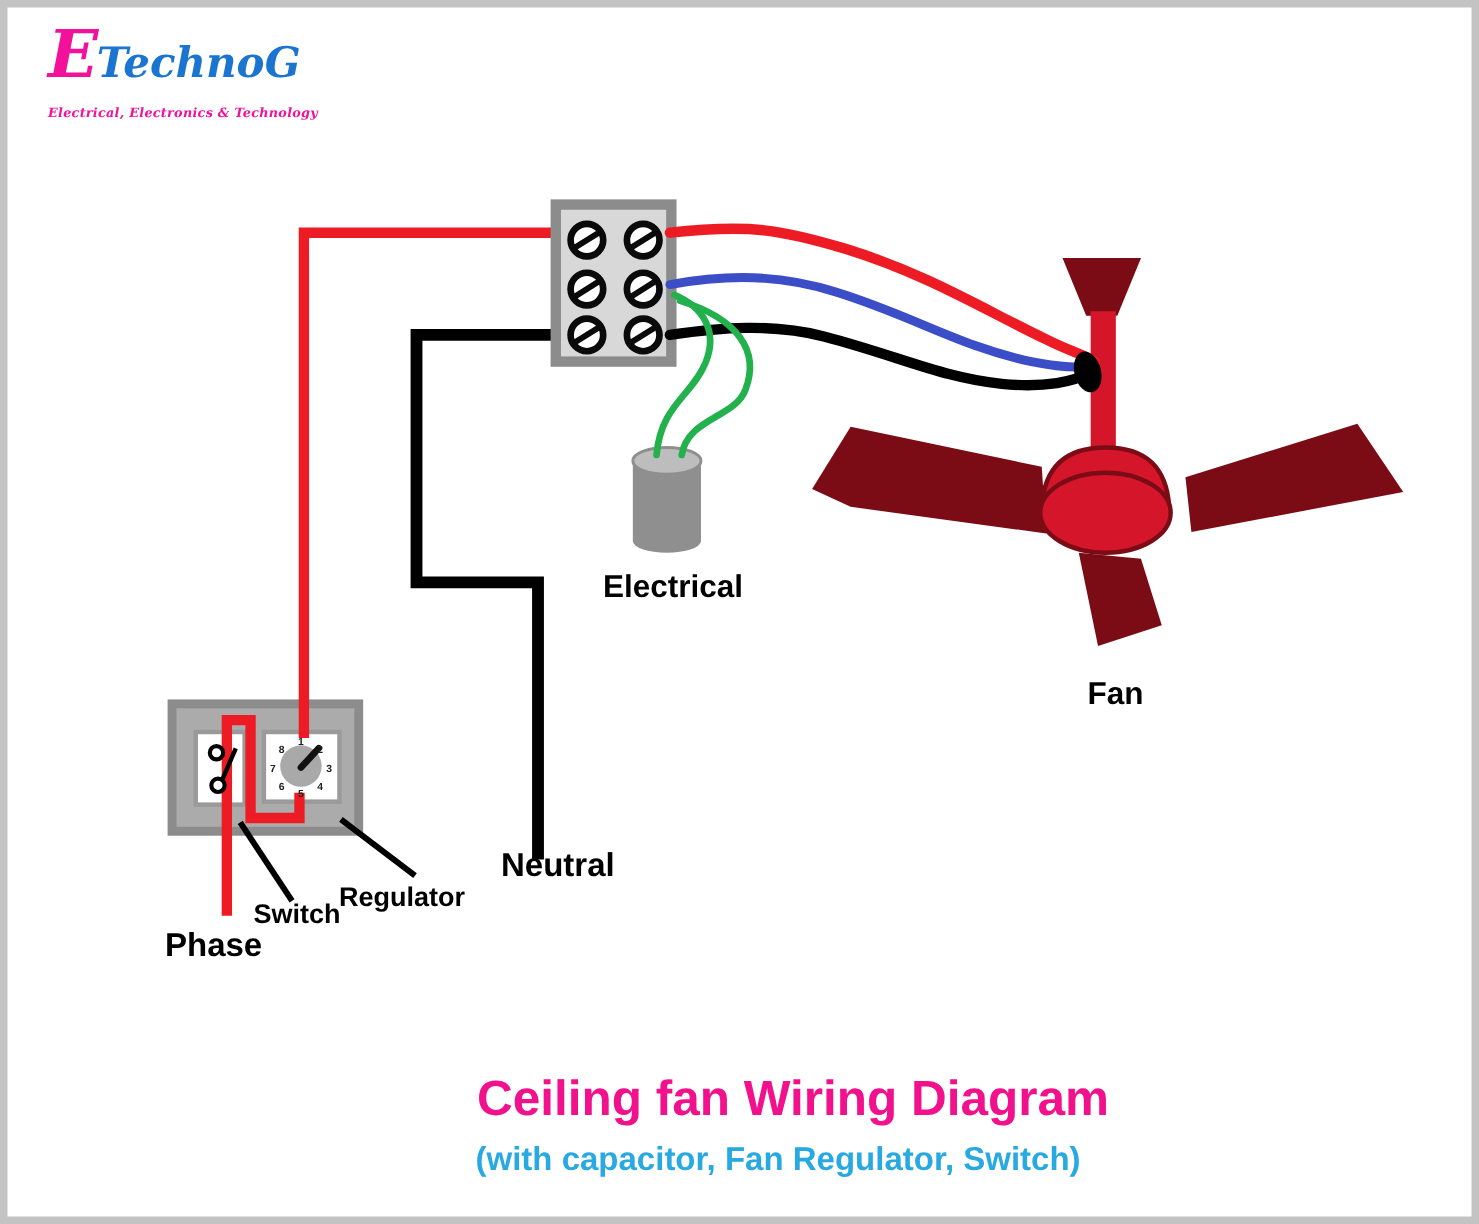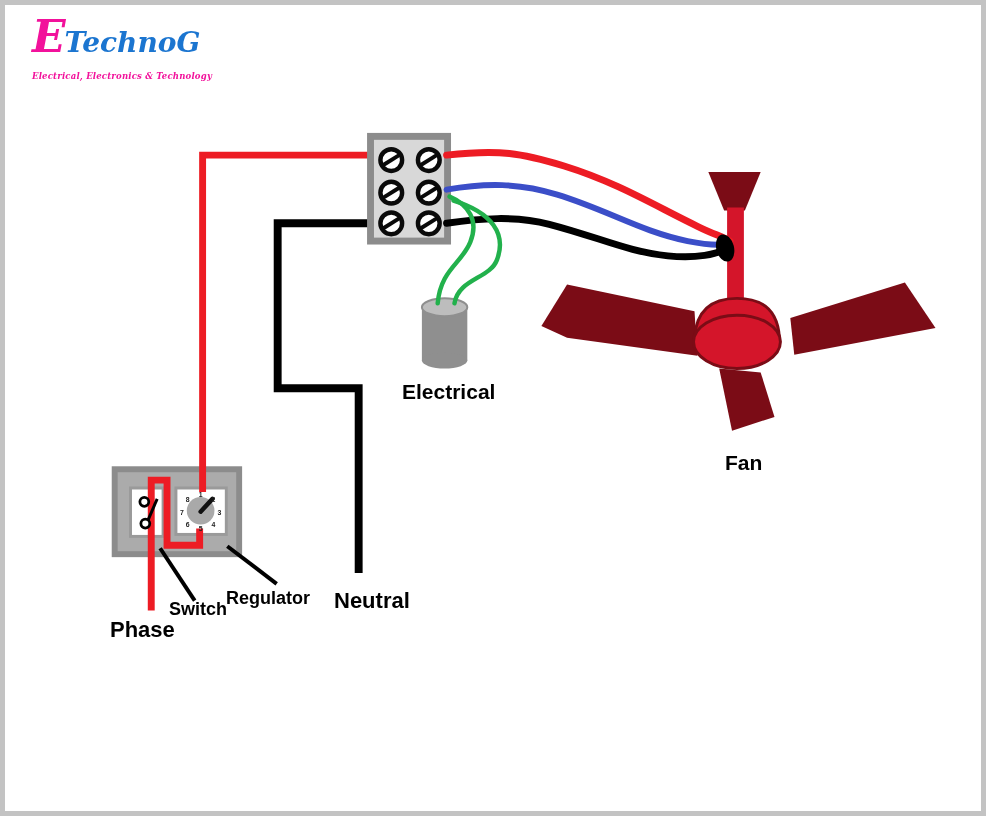--- a/index.html
+++ b/index.html
@@ -30,21 +30,21 @@
     font-family:"DejaVu Serif", serif;
     font-style:italic;font-weight:bold;
     font-size:8.5px;color:#F2119B;margin-top:13px;letter-spacing:0.2px;
   }
   
   .dlabel{position:absolute;color:#000;font-weight:bold;white-space:nowrap;}
   .lbl-capacitor{left:397px;top:375px;font-size:21px;}
   .lbl-fan{left:720px;top:446px;font-size:21px;}
   .lbl-switch{left:164px;top:594px;font-size:18px;text-align:center;}
   .lbl-regulator{left:221px;top:583px;font-size:18px;}
-  .lbl-neutral{left:329px;top:583px;font-size:22px;}
+  .lbl-neutral{left:329px;top:559px;font-size:22px;}
   .lbl-phase{left:105px;top:612px;font-size:22px;text-align:right;}
   
   .caption-main{
     position:absolute;left:313px;top:708px;
     font-size:33px;font-weight:bold;color:#F2118C;white-space:nowrap;
   }
   .caption-sub{
     position:absolute;left:312px;top:755px;
     font-size:22px;font-weight:bold;color:#29A9E1;white-space:nowrap;
   }
@@ -143,14 +143,16 @@
     <div class="logo-tagline">Electrical, Electronics &amp; Technology</div>
   </div>
 
   <div class="dlabel lbl-capacitor">Electrical</div>
   <div class="dlabel lbl-fan">Fan</div>
   <div class="dlabel lbl-switch">Switch</div>
   <div class="dlabel lbl-regulator">Regulator</div>
   <div class="dlabel lbl-neutral">Neutral</div>
   <div class="dlabel lbl-phase">Phase</div>
 
+  <div class="caption-main">Ceiling fan Wiring Diagram</div>
+  <div class="caption-sub">(with capacitor, Fan Regulator, Switch)</div>
 
 </div>
 
 </body></html>

